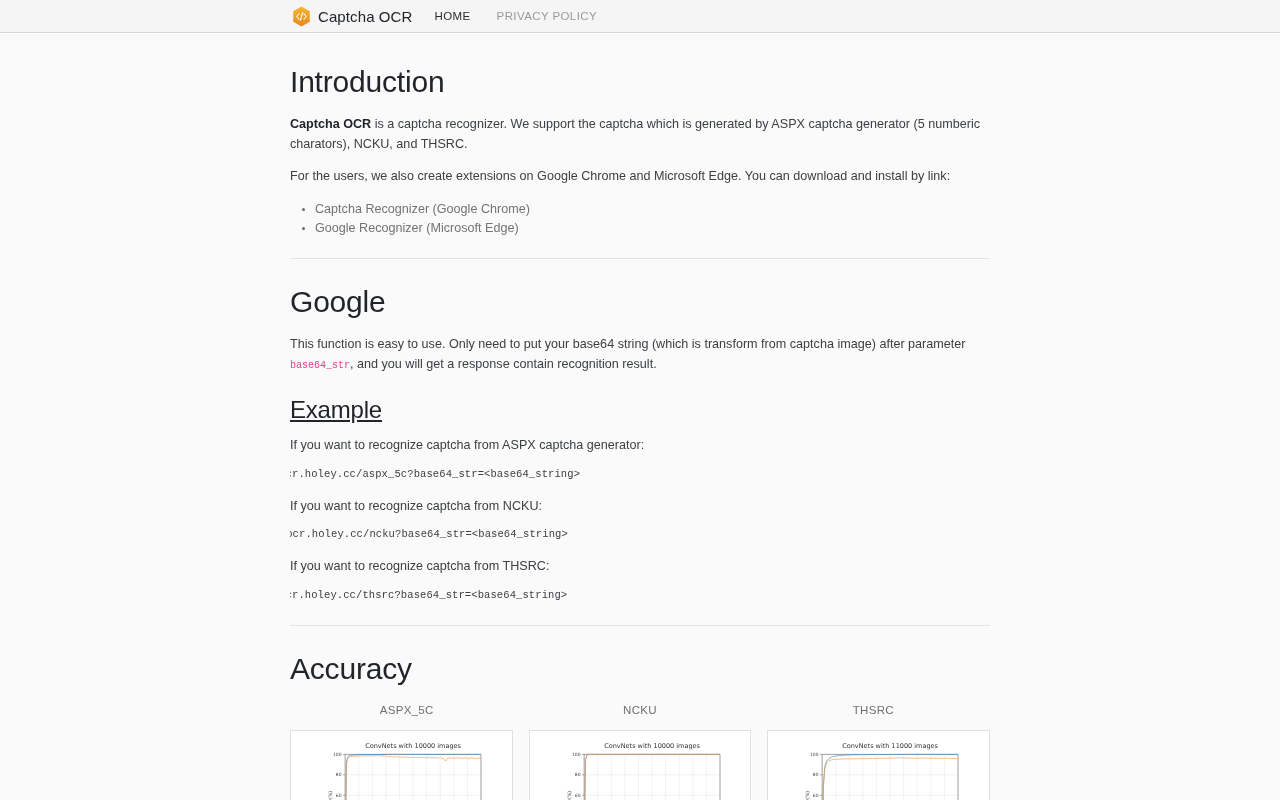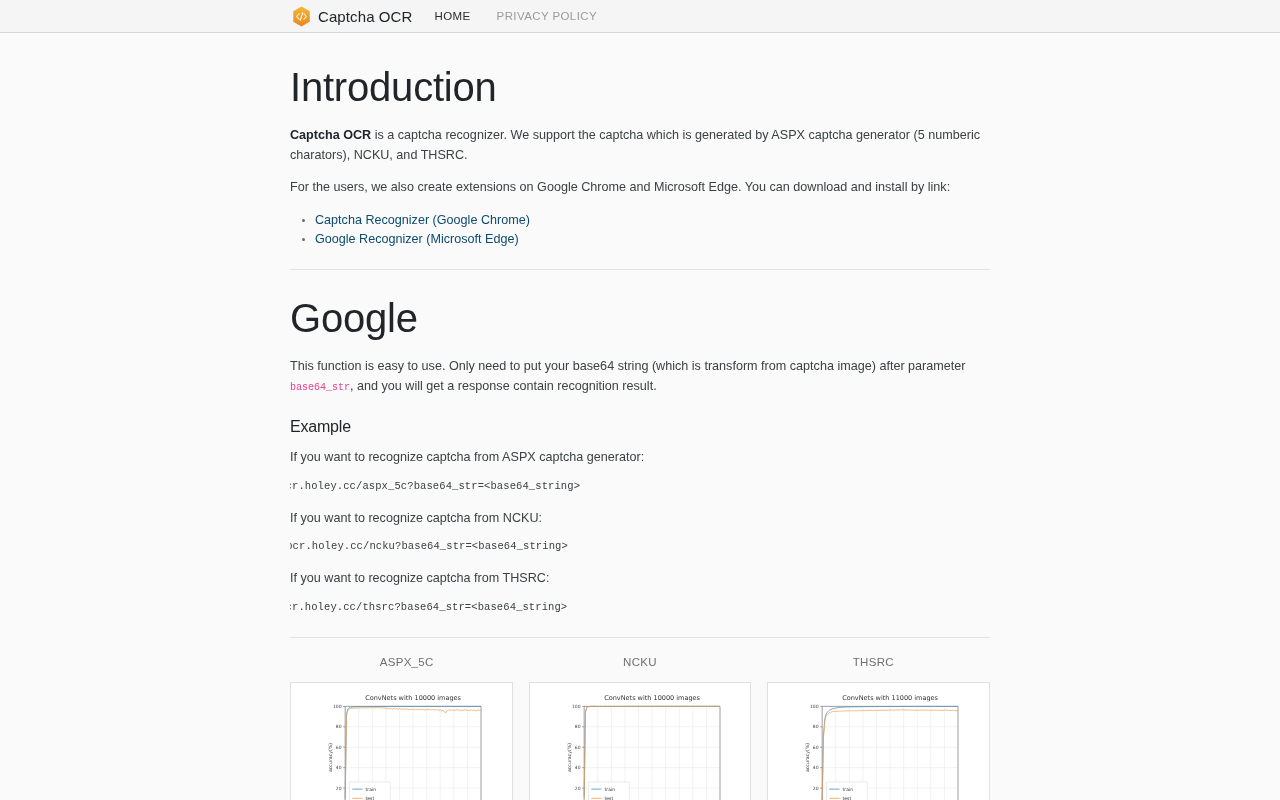--- a/index.html
+++ b/index.html
@@ -58,44 +58,45 @@
   .nav-link.active { color: #2b2b2b; }
 
   
   .content {
     width: 700px;
     margin: 0 auto;
     padding-top: 6px;
   }
 
   h1.section {
-    font-size: 40px;
+    font-size: 30px;
     font-weight: 400;
     color: #212529;
     margin: 26px 0 16px 0;
     letter-spacing: -.2px;
   }
   h2.subsection {
-    font-size: 16px;
+    font-size: 24px;
     font-weight: 400;
     color: #212529;
     margin: 22px 0 12px 0;
     letter-spacing: -.2px;
+    text-decoration: underline;
   }
   p {
     font-size: 12.6px;
     line-height: 1.55;
     margin: 0 0 13px 0;
     color: #3c4043;
   }
   p.tight { margin-bottom: 12px; }
   strong { font-weight: bold; color: #212529; }
 
   a.link {
-    color: #0c4a6e;
+    color: #737373;
     text-decoration: none;
     font-size: 12.6px;
   }
 
   ul.bullets {
     margin: 0 0 10px 0;
     padding-left: 25px;
     list-style: disc;
   }
   ul.bullets li {
@@ -227,20 +228,21 @@
       <code>https://ocr.holey.cc/ncku?base64_str=&lt;base64_string&gt;</code>
     </div>
 
   <p class="tight">If you want to recognize captcha from THSRC:</p>
   <div class="urlbox">
       <code>https://ocr.holey.cc/thsrc?base64_str=&lt;base64_string&gt;</code>
     </div>
 
   <hr class="rule">
 
+  <h1 class="section">Accuracy</h1>
   <div class="acc-head">
     <div>ASPX_5C</div>
     <div>NCKU</div>
     <div>THSRC</div>
   </div>
   <div class="acc-grid">
     <div class="acc-col">
       <div class="chart-card">
           <svg class="plot" id="plot-0" viewBox="0 0 170 140">
             <text x="96.5" y="12" text-anchor="middle" class="plot-title">ConvNets with 10000 images</text>

